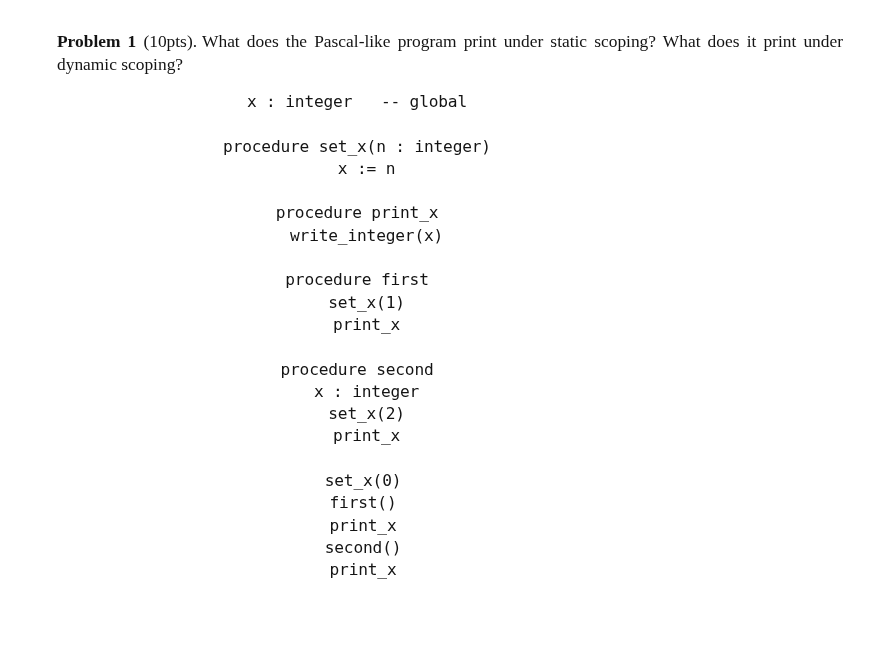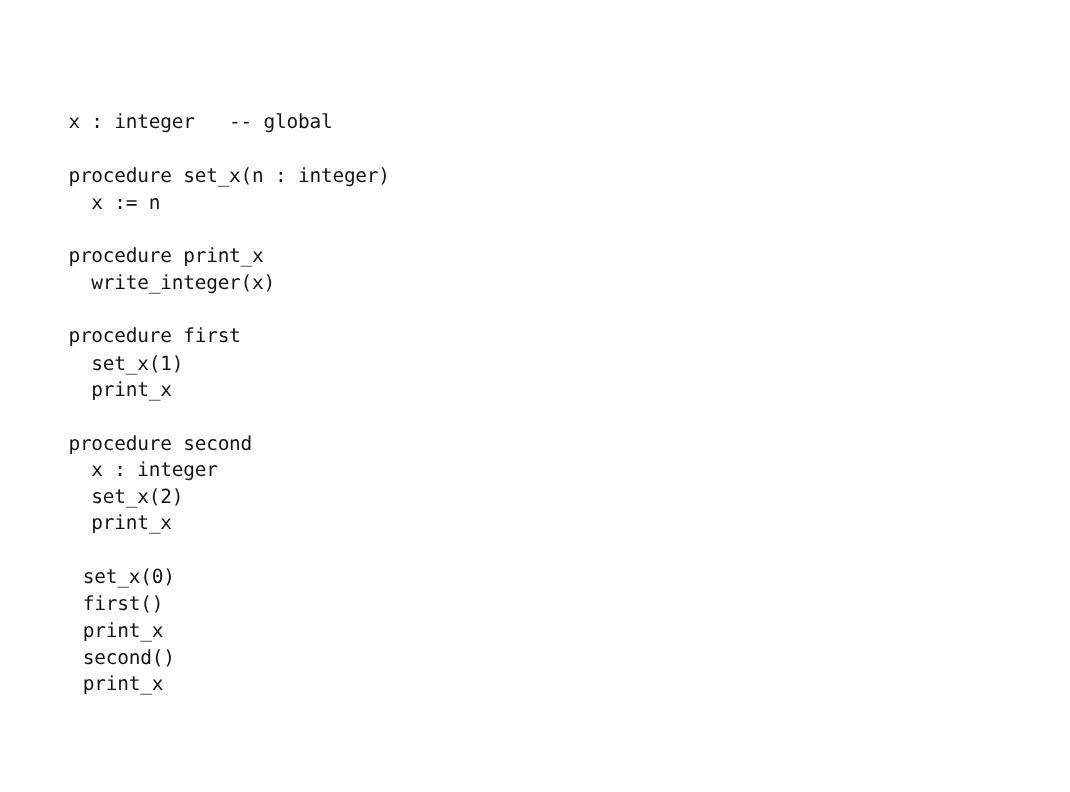--- a/index.html
+++ b/index.html
@@ -63,23 +63,25 @@
   .code-block {
     margin: 0 0 22.3px 0;
   }
   .code-block:last-child {
     margin-bottom: 0;
     margin-left: 12px;
   }
   .code-line {
     white-space: pre;
     min-height: 22.3px;
+    text-align: center;
   }
 </style>
 </head>
 <body style="background: rgb(255, 255, 255); color: rgb(20, 20, 20);">
 
 <div class="page">
 
+  <p class="problem-statement"><span class="prob-label">Problem 1</span> <span class="prob-body">(10pts).</span><span class="sentence-gap"></span><span class="prob-body">What does the Pascal-like program print under static scoping? What does it print under dynamic scoping?</span></p>
 
   <div class="code-listing"><div class="code-block"><div class="code-line">x : integer   -- global</div></div><div class="code-block"><div class="code-line">procedure set_x(n : integer)</div><div class="code-line">  x := n</div></div><div class="code-block"><div class="code-line">procedure print_x</div><div class="code-line">  write_integer(x)</div></div><div class="code-block"><div class="code-line">procedure first</div><div class="code-line">  set_x(1)</div><div class="code-line">  print_x</div></div><div class="code-block"><div class="code-line">procedure second</div><div class="code-line">  x : integer</div><div class="code-line">  set_x(2)</div><div class="code-line">  print_x</div></div><div class="code-block"><div class="code-line">set_x(0)</div><div class="code-line">first()</div><div class="code-line">print_x</div><div class="code-line">second()</div><div class="code-line">print_x</div></div></div>
 
 </div>
 
 </body></html>

